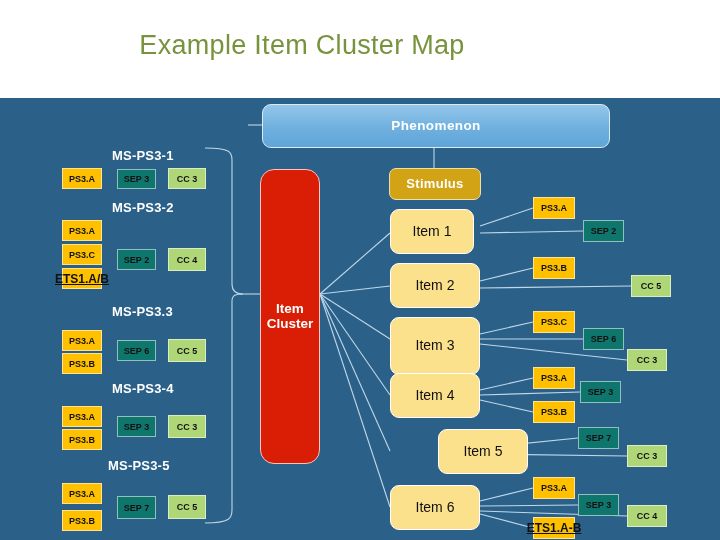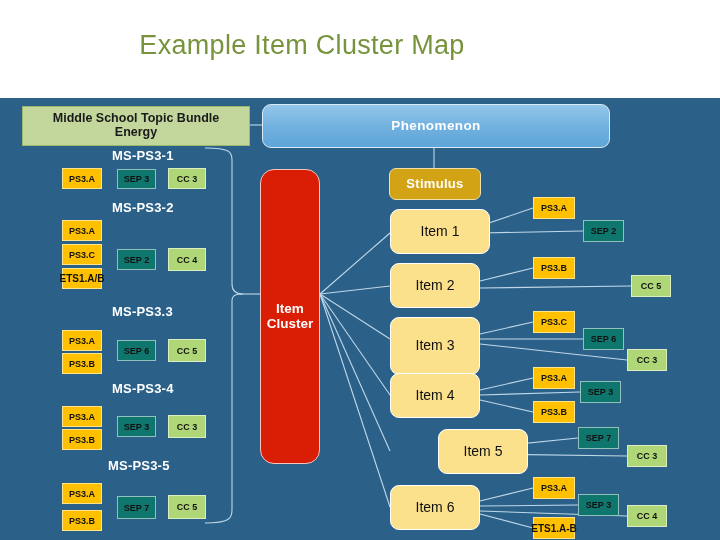--- a/index.html
+++ b/index.html
@@ -129,21 +129,21 @@
     justify-content: center;
     color: #111111;
     font-size: 9px;
     font-weight: bold;
     white-space: nowrap;
     border: 1px solid rgba(255,255,255,0.55);
   }
   .badge.dci  { background: #FFC000; }
   .badge.sep  { background: #0f766e; }
   .badge.ccc  { background: #AFD777; }
-  .badge.sm   { font-size: 10px; }
+  .badge.sm   { font-size: 12px; text-decoration: underline; }
 </style>
 </head>
 <body>
 
 <div id="slide">
 
   <div id="title">Example Item Cluster Map</div>
 
   <div id="canvas">
 
@@ -183,24 +183,20 @@
         <line x1="480" y1="350" x2="578" y2="340"></line>
         <line x1="480" y1="356" x2="627" y2="358"></line>
 
         <line x1="480" y1="403" x2="533" y2="390"></line>
         <line x1="480" y1="408" x2="578" y2="407"></line>
         <line x1="480" y1="413" x2="627" y2="418"></line>
         <line x1="480" y1="416" x2="533" y2="430"></line>
       </g>
     </svg>
 
-    <div class="node bundle-box" style="left:22px; top:8px; width:228px; height:40px; flex-direction:column;">
-      <span>Middle School Topic Bundle</span>
-      <span>Energy</span>
-    </div>
 
     <div class="node phenomenon-box" style="left:262px; top:6px; width:348px; height:44px;">
       <span>Phenomenon</span>
     </div>
 
     <div class="node stimulus-box" style="left:389px; top:70px; width:92px; height:32px;">
       <span>Stimulus</span>
     </div>
 
     <div class="node cluster-box" style="left:260px; top:71px; width:60px; height:295px;">
@@ -231,21 +227,21 @@
     <div class="badge dci" style="left:62px; top:331px; width:40px; height:21px;">PS3.B</div>
     <div class="badge sep" style="left:117px; top:318px; width:39px; height:21px;">SEP 3</div>
     <div class="badge ccc" style="left:168px; top:317px; width:38px; height:23px;">CC 3</div>
 
     <div class="pe-label" style="left:108px; top:360px;">MS-PS3-5</div>
     <div class="badge dci" style="left:62px; top:385px; width:40px; height:21px;">PS3.A</div>
     <div class="badge dci" style="left:62px; top:412px; width:40px; height:21px;">PS3.B</div>
     <div class="badge sep" style="left:117px; top:398px; width:39px; height:23px;">SEP 7</div>
     <div class="badge ccc" style="left:168px; top:397px; width:38px; height:24px;">CC 5</div>
 
-    <div class="node item-box" style="left:390px; top:111px; width:100px; height:45px;justify-content:center;">
+    <div class="node item-box" style="left:390px; top:111px; width:84px; height:45px;justify-content:center;">
       <span>Item 1</span>
     </div>
     <div class="node item-box" style="left:390px; top:165px; width:90px; height:45px;">
       <span>Item 2</span>
     </div>
     <div class="node item-box" style="left:390px; top:219px; width:90px; height:58px;">
       <span>Item 3</span>
     </div>
     <div class="node item-box" style="left:390px; top:275px; width:90px; height:45px;">
       <span>Item 4</span>

